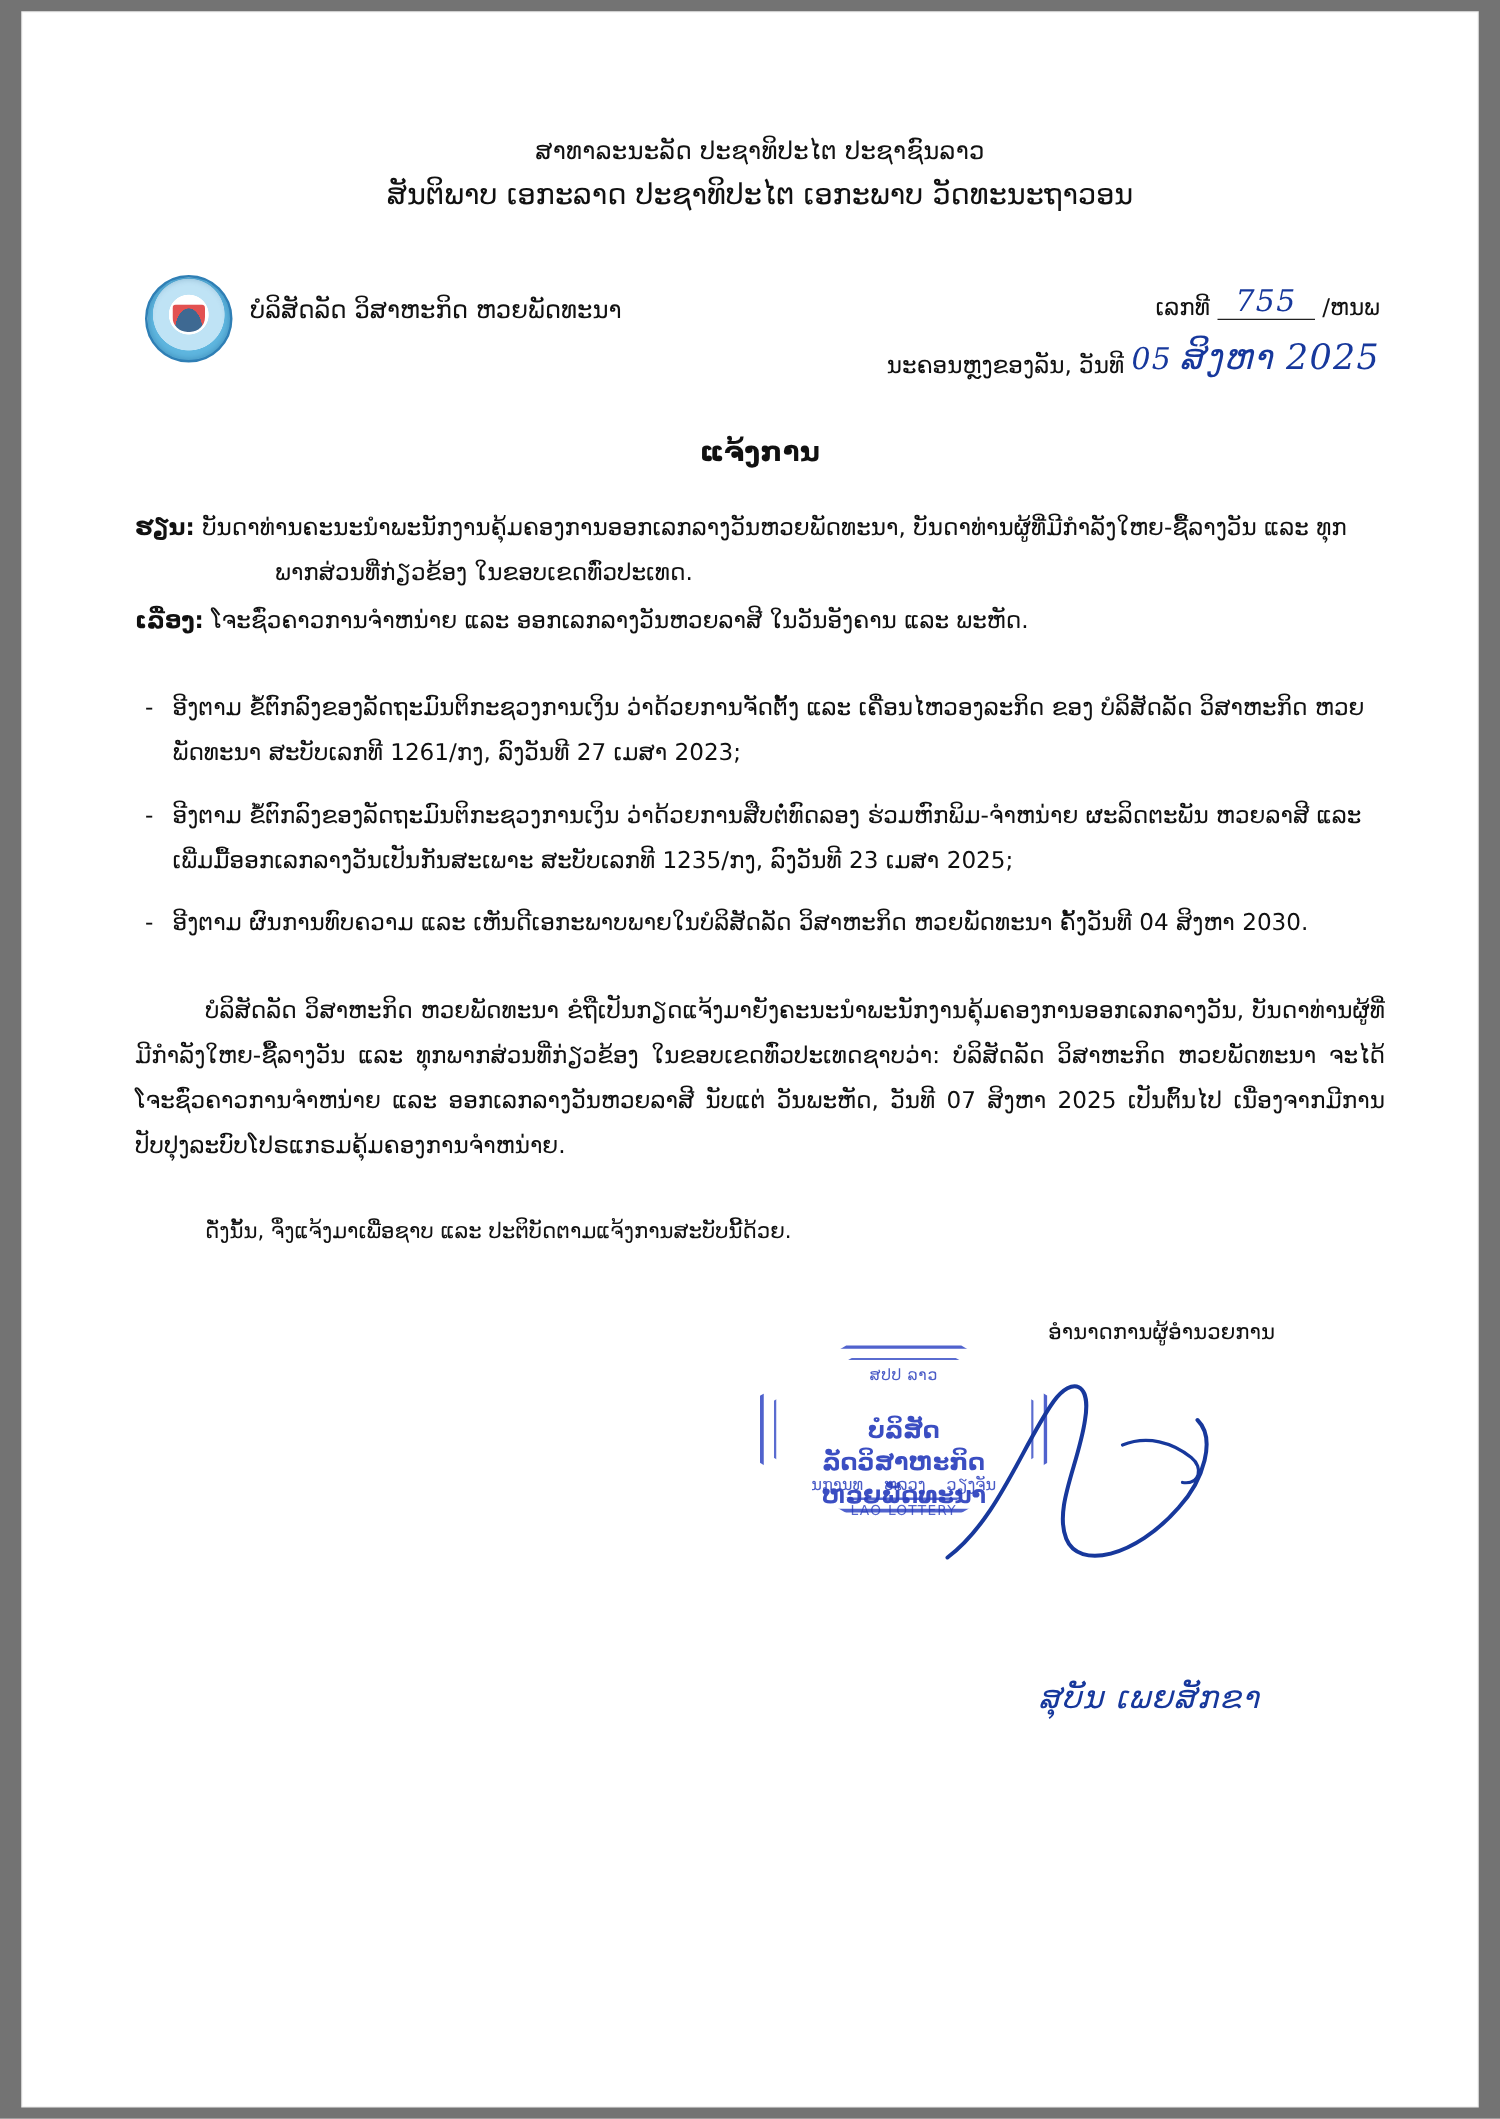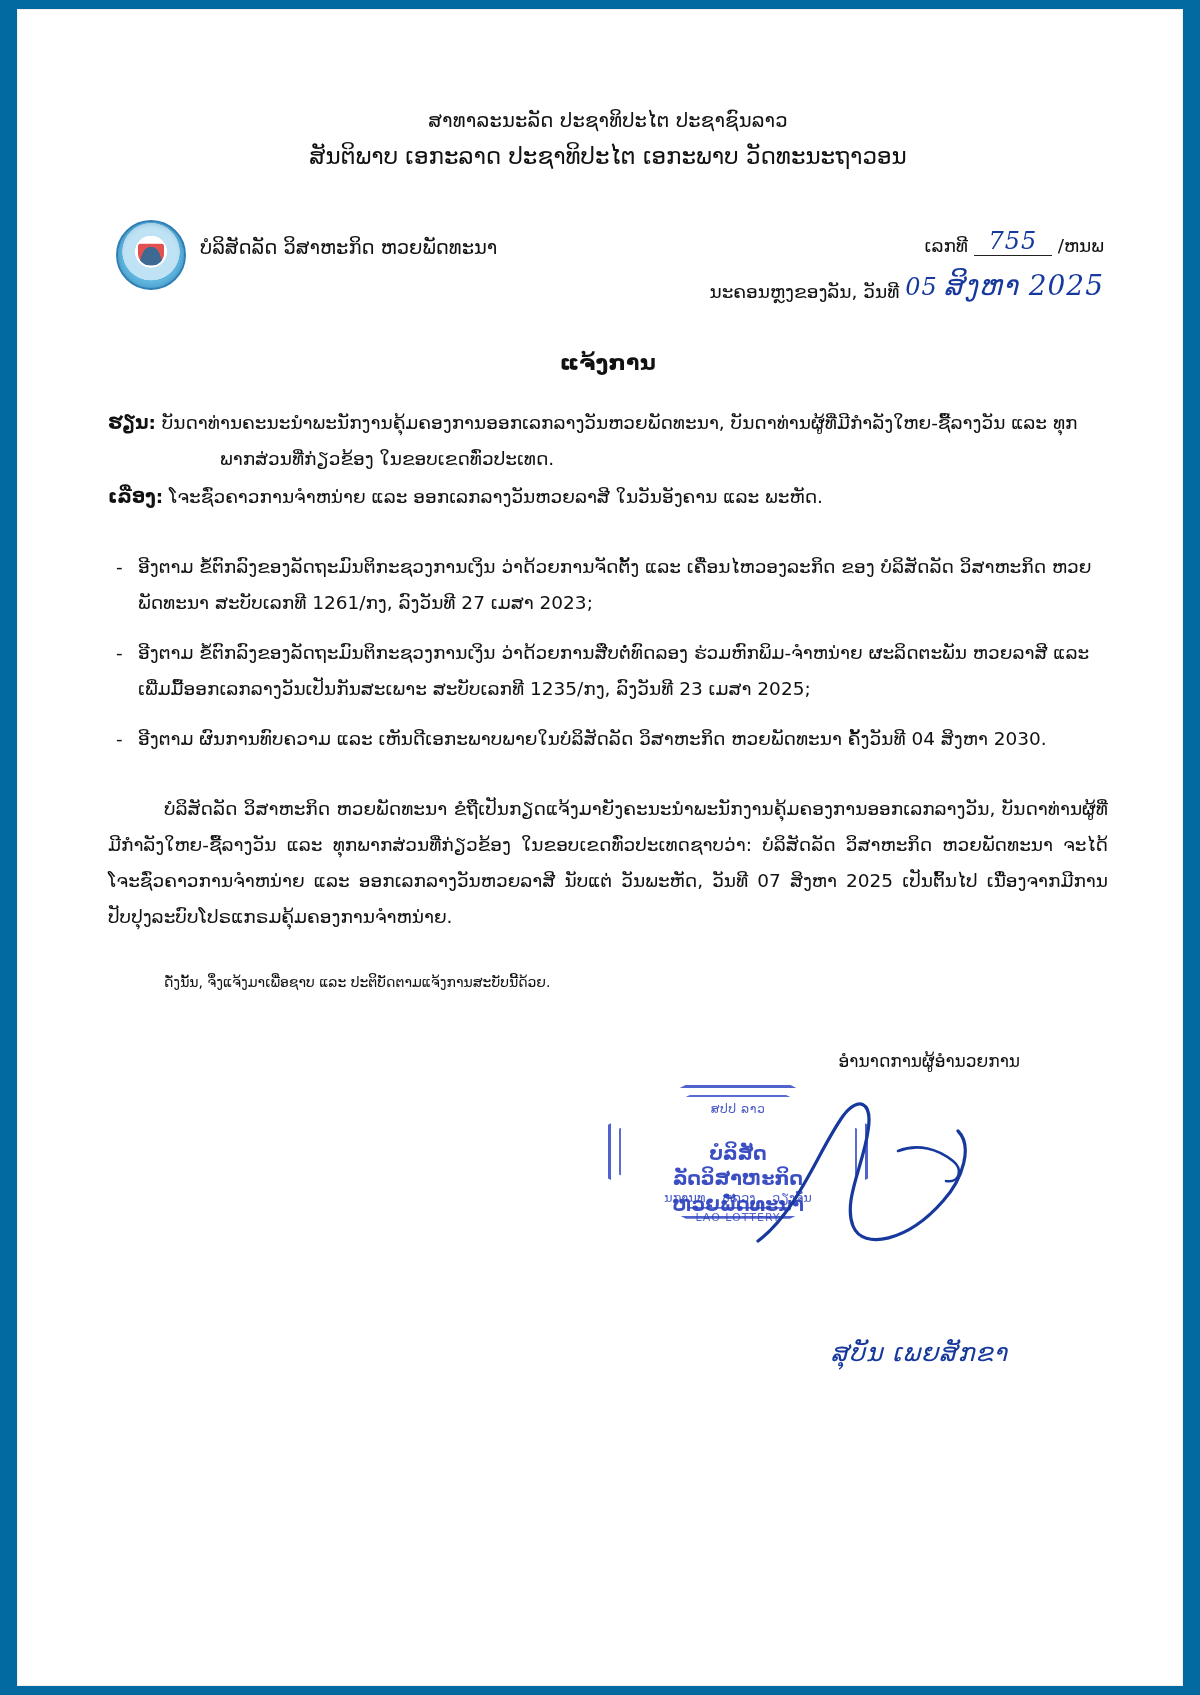--- a/index.html
+++ b/index.html
@@ -7,21 +7,21 @@
     padding: 0;
     background: #d8d8d8;
   }
   body {
     font-family: "DejaVu Sans", "Liberation Sans", sans-serif;
   }
   .page {
     position: relative;
     width: 1200px;
     height: 1695px;
-    background: #0369a1;
+    background: #737373;
     margin: 0 auto;
     overflow: hidden;
   }
   .sheet {
     position: absolute;
     left: 18px;
     top: 10px;
     width: 1164px;
     height: 1675px;
     background: #ffffff;
@@ -149,45 +149,44 @@
   .para {
     margin-top: 34px;
     font-size: 18.5px;
     line-height: 1.95;
     text-align: justify;
   }
   .para.indent { text-indent: 56px; }
 
   .closing {
     margin-top: 34px;
-    font-size: 14px;
+    font-size: 17px;
     line-height: 1.95;
     text-indent: 56px;
   }
 
   
   .sigblock {
     position: relative;
     margin-top: 54px;
     height: 320px;
   }
   .sig-title {
     position: absolute;
     right: 88px;
     top: 0;
     font-size: 17px;
   }
   .stamp {
     position: absolute;
     left: 500px;
-    top: 34px;
+    top: 20px;
     width: 230px;
     height: 134px;
     color: #2b3fbd;
-    padding-left: 30px;
   }
   .stamp .oct {
     position: absolute;
     inset: 0;
     border: 3px solid #3147c4;
     clip-path: polygon(30% 0, 70% 0, 100% 30%, 100% 70%, 70% 100%, 30% 100%, 0 70%, 0 30%);
     opacity: .85;
   }
   .stamp .oct2 {
     position: absolute;

